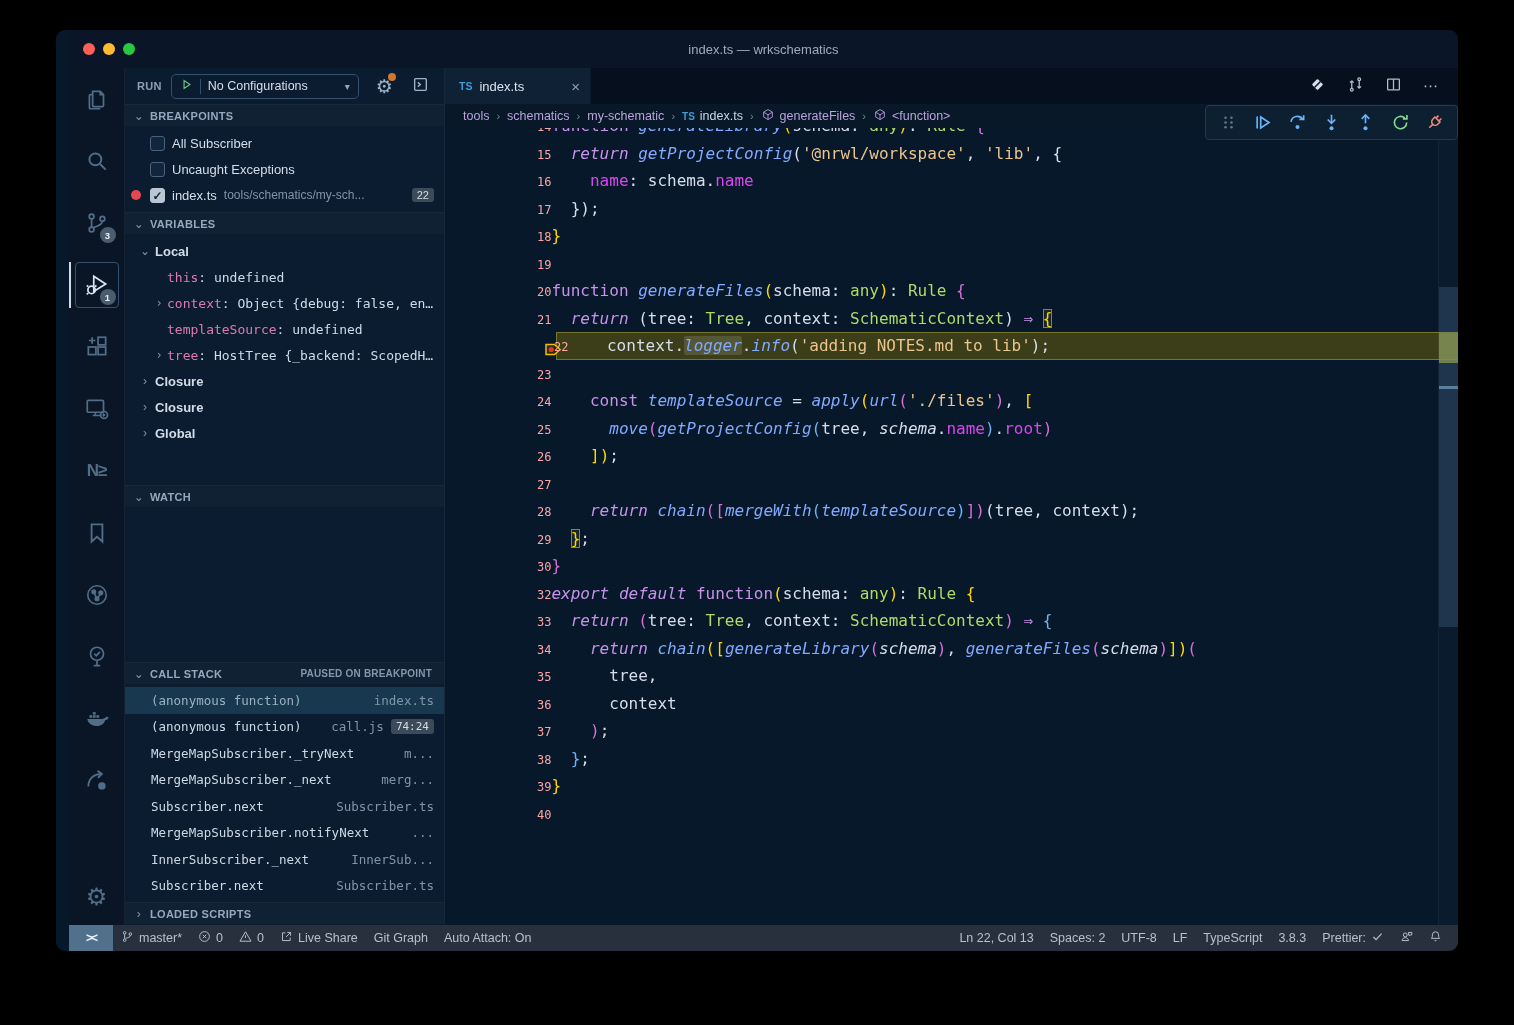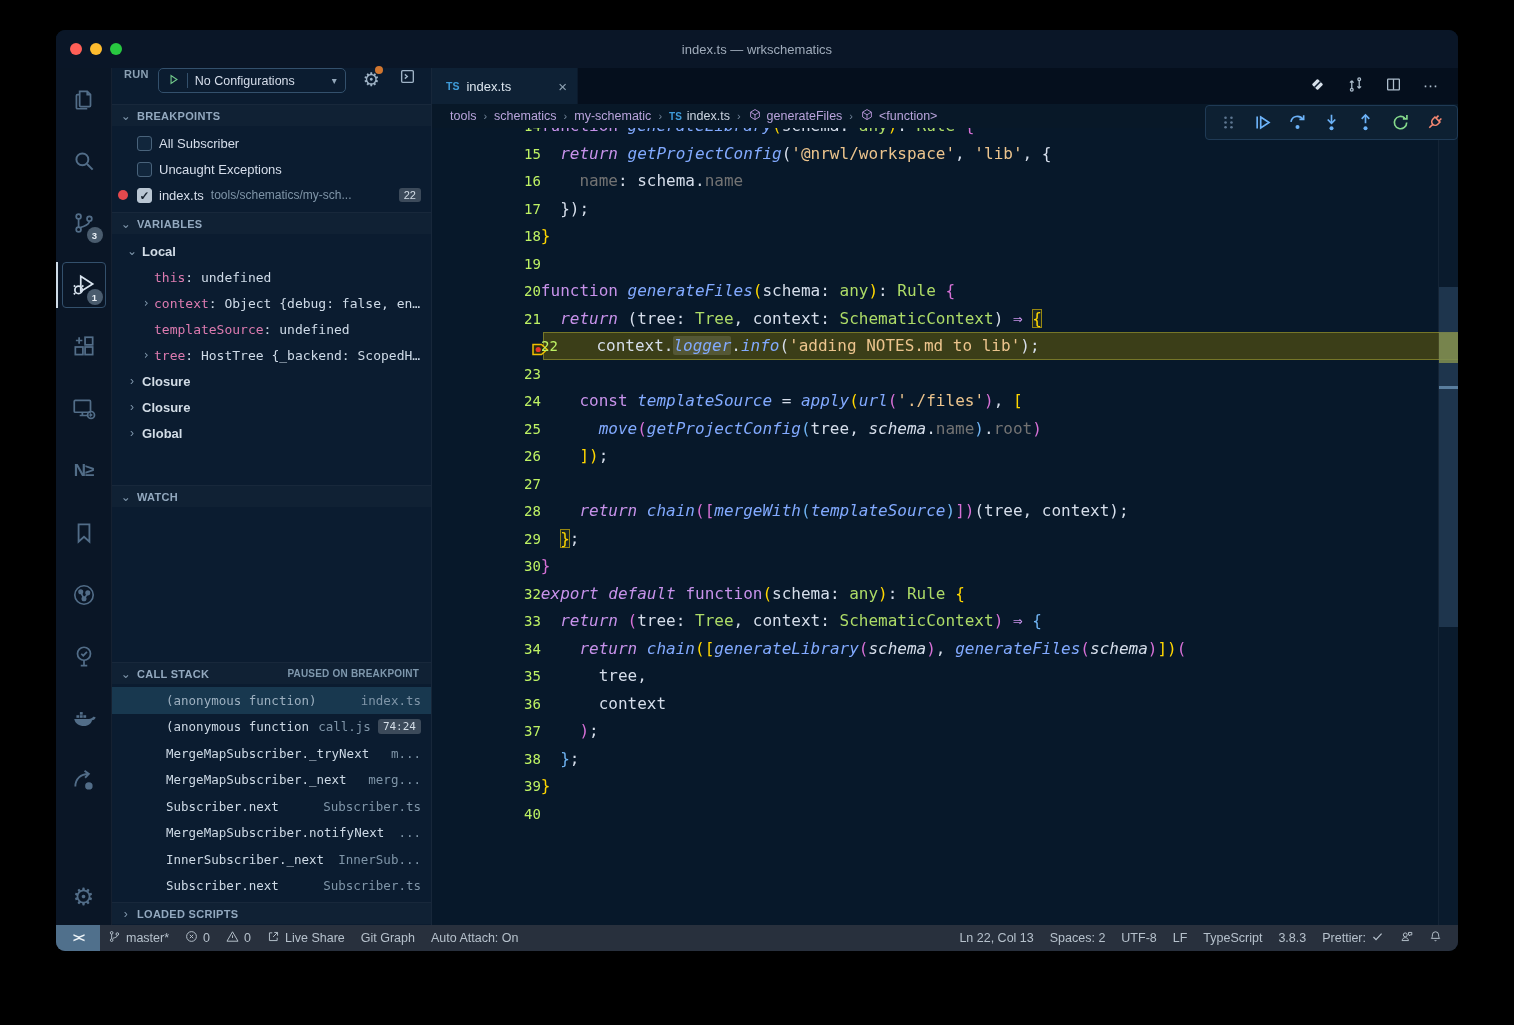--- a/index.html
+++ b/index.html
@@ -1,20 +1,20 @@
 <!DOCTYPE html>
 <html><head>
 <meta charset="utf-8">
 <style>
   * { margin:0; padding:0; box-sizing:border-box; }
   body { background:#000; width:1514px; height:1025px; font-family:"Liberation Sans", sans-serif; overflow:hidden; }
   .canvas { position:relative; width:1514px; height:1025px; background:#000; }
   .window { position:absolute; left:56px; top:30px; width:1402px; height:921px;
             background:#07182a; border-radius:9px; overflow:hidden;
-            box-shadow:0 18px 60px rgba(0,0,0,.7); }
+            box-shadow:0 18px 60px rgba(0,0,0,.7);padding-left:13px; }
 
   
   .titlebar { height:38px; background:#0a1627; position:relative; display:flex; align-items:center; }
   .lights { display:flex; gap:8px; padding-left:14px; }
   .light { width:12px; height:12px; border-radius:50%; }
   .light.r { background:#ff5f57; } .light.y { background:#febc2e; } .light.g { background:#28c840; }
   .win-title { position:absolute; left:0; right:0; text-align:center; font-size:13px; color:#9fabba; }
 
   
   .main { display:flex; height:857px; }
@@ -27,21 +27,21 @@
   .ab-item.active::before { content:""; position:absolute; left:0; top:8px; bottom:8px; width:2px; background:#cfdce8; }
   .ab-item.active .box { position:absolute; inset:8px 6px; border:1px solid #33506c; border-radius:4px; }
   .ab-badge { position:absolute; right:9px; bottom:11px; min-width:16px; height:16px; border-radius:8px; background:#4a5c6e;
               color:#e8eef4; font-size:9.5px; font-weight:bold; display:flex; align-items:center; justify-content:center; padding:0 3px; }
   .ab-spacer { flex:1; }
   .nx-glyph { font-size:17px; font-weight:bold; letter-spacing:-1px; }
   .gear-glyph { font-size:24px; line-height:1; }
 
   
   .sidebar { width:320px; background:#0b1c30; display:flex; flex-direction:column; border-right:1px solid rgba(255,255,255,.05); font-size:13px; color:#cfdbe6; }
-  .run-toolbar { height:36px; display:flex; padding:0 12px; gap:9px; flex:none; }
+  .run-toolbar { height:36px; display:flex; align-items:center; padding:0 12px; gap:9px; flex:none; }
   .run-label { font-size:11px; font-weight:bold; color:#8ba0b3; letter-spacing:.3px; }
   .config-pill { width:188px; height:25px; border:1px solid #33506c; border-radius:5px; display:flex; align-items:center; padding:0 8px; gap:7px; }
   .config-pill .divider { width:1px; height:15px; background:#33506c; }
   .config-text { flex:1; font-size:12.5px; color:#d6deeb; white-space:nowrap; }
   .chev-down { color:#93a7ba; font-size:10px; }
   .gear-wrap { position:relative; color:#9fb3c6; font-size:19px; margin-left:8px; }
   .gear-dot { position:absolute; right:-3px; top:-2px; width:8px; height:8px; border-radius:50%; background:#d1762f; }
   .panel-btn { margin-left:10px; color:#9fb3c6; }
 
   .section { border-top:1px solid rgba(255,255,255,.055); flex:none; }
@@ -64,21 +64,21 @@
   .scope-row, .varitem-row { height:26px; display:flex; align-items:center; }
   .scope-row { padding-left:12px; gap:2px; font-weight:bold; color:#d2dce6; }
   .tree-chev { width:16px; text-align:center; color:#7e95aa; font-weight:normal; font-size:12px; flex:none; }
   .varitem-row { padding-left:26px; font-family:"DejaVu Sans Mono", monospace; font-size:13px; color:#cfdbe8; white-space:nowrap; overflow:hidden; }
   .var-name { color:#dd7bb0; }
   .vars-body { overflow:hidden; }
 
   .cs-row { height:26.5px; display:flex; align-items:center; padding:0 10px 0 26px;
             font-family:"DejaVu Sans Mono", monospace; font-size:12.5px; color:#cdd9e5; }
   .cs-row.selected { background:#18384f; color:#9db0c0; }
-  .cs-name { flex:1; white-space:nowrap; overflow:hidden;margin-left:28px; }
+  .cs-name { flex:1; white-space:nowrap; overflow:hidden; }
   .cs-file { color:#7f95a8; margin-left:8px; white-space:nowrap; }
   .cs-row .badge { margin:0 0 0 7px; }
 
   
   .editor { flex:1; display:flex; flex-direction:column; position:relative; background:#07182a; min-width:0; }
   .tabbar { height:36px; background:#050f1d; display:flex; align-items:stretch; flex:none; }
   .tab { width:146px; background:#0e2135; display:flex; align-items:center; padding:0 10px 0 14px; gap:7px; border-right:1px solid #0b1a2c; }
   .ts-badge { color:#3f9bd8; font-size:10.5px; font-weight:bold; }
   .tab-label { color:#dbe5ee; font-size:13px; flex:1; }
   .tab-close { color:#8fa2b3; font-size:15px; }
@@ -90,30 +90,30 @@
   .crumb { display:flex; align-items:center; gap:5px; }
   .crumb.plain-file { color:#ccd6e2; }
   .crumb-sep { color:#74879c; font-size:11px; }
   .crumb .ts-badge { font-size:10px; }
   .crumb svg { width:14px; height:14px; }
 
   .code-viewport { position:relative; flex:1; overflow:hidden; }
   .code-lines { margin-top:-16px; font-family:"DejaVu Sans Mono", monospace; font-size:16px; line-height:27.5px; }
   .code-line { position:relative; height:27.5px; white-space:pre; padding-left:92px; color:#d6deeb; }
   .code-line > span { position:relative; z-index:2; }
-  .ln { position:absolute; left:0; top:0; width:58px; text-align:right; color:#bef264; font-size:14px; z-index:2; }
+  .ln { position:absolute; left:0; top:0; width:58px; text-align:right; color:#fca5a5; font-size:12px; z-index:2; }
   .guide { position:absolute; top:0; bottom:0; width:1px; background:#1d3a53; z-index:1; }
   .guide.active { background:#8a8440; }
   .line-highlight { position:absolute; left:calc(92px + 2ch); right:0; top:0; bottom:0; background:#3b3e18;
                     border:1px solid rgba(213,210,70,.38); border-right:none; z-index:0; }
   .bp-gutter { position:absolute; left:8px; top:6px; z-index:3; }
   .tk-kw{color:#c792ea} .tk-kwi{color:#c792ea;font-style:italic}
   .tk-fn{color:#82aaff;font-style:italic}
   .tk-v{color:#d6deeb} .tk-vi{color:#d6deeb;font-style:italic}
-  .tk-ty{color:#addb67} .tk-s{color:#ecc48d} .tk-pr{color:#737373} .tk-p{color:#d6deeb}
+  .tk-ty{color:#addb67} .tk-s{color:#ecc48d} .tk-pr{color:#d946ef} .tk-p{color:#d6deeb}
   .tk-b1{color:#ffd700} .tk-b2{color:#d670d6} .tk-b3{color:#6fb3f2} .tk-arw{color:#c792ea}
   .tk-hl{background:rgba(255,255,255,.13); border-radius:2px}
   .tk-box{outline:1px solid rgba(255,215,0,.55); outline-offset:-1px; background:rgba(255,215,0,.08)}
 
   .scrollbar { position:absolute; top:0; right:0; bottom:0; width:20px; border-left:1px solid rgba(255,255,255,.045); background:rgba(255,255,255,.015); }
   .sb-slider { position:absolute; left:0; right:0; top:159px; height:340px; background:rgba(110,160,205,.20); }
   .sb-mark-line { position:absolute; left:0; right:0; top:205px; height:30px; background:rgba(133,138,48,.85); }
   .sb-mark-sel { position:absolute; left:0; right:0; top:258px; height:3px; background:rgba(140,185,225,.55); }
 
   .debug-toolbar { position:absolute; top:37px; right:0; width:253px; height:35px; background:#0d2032;

